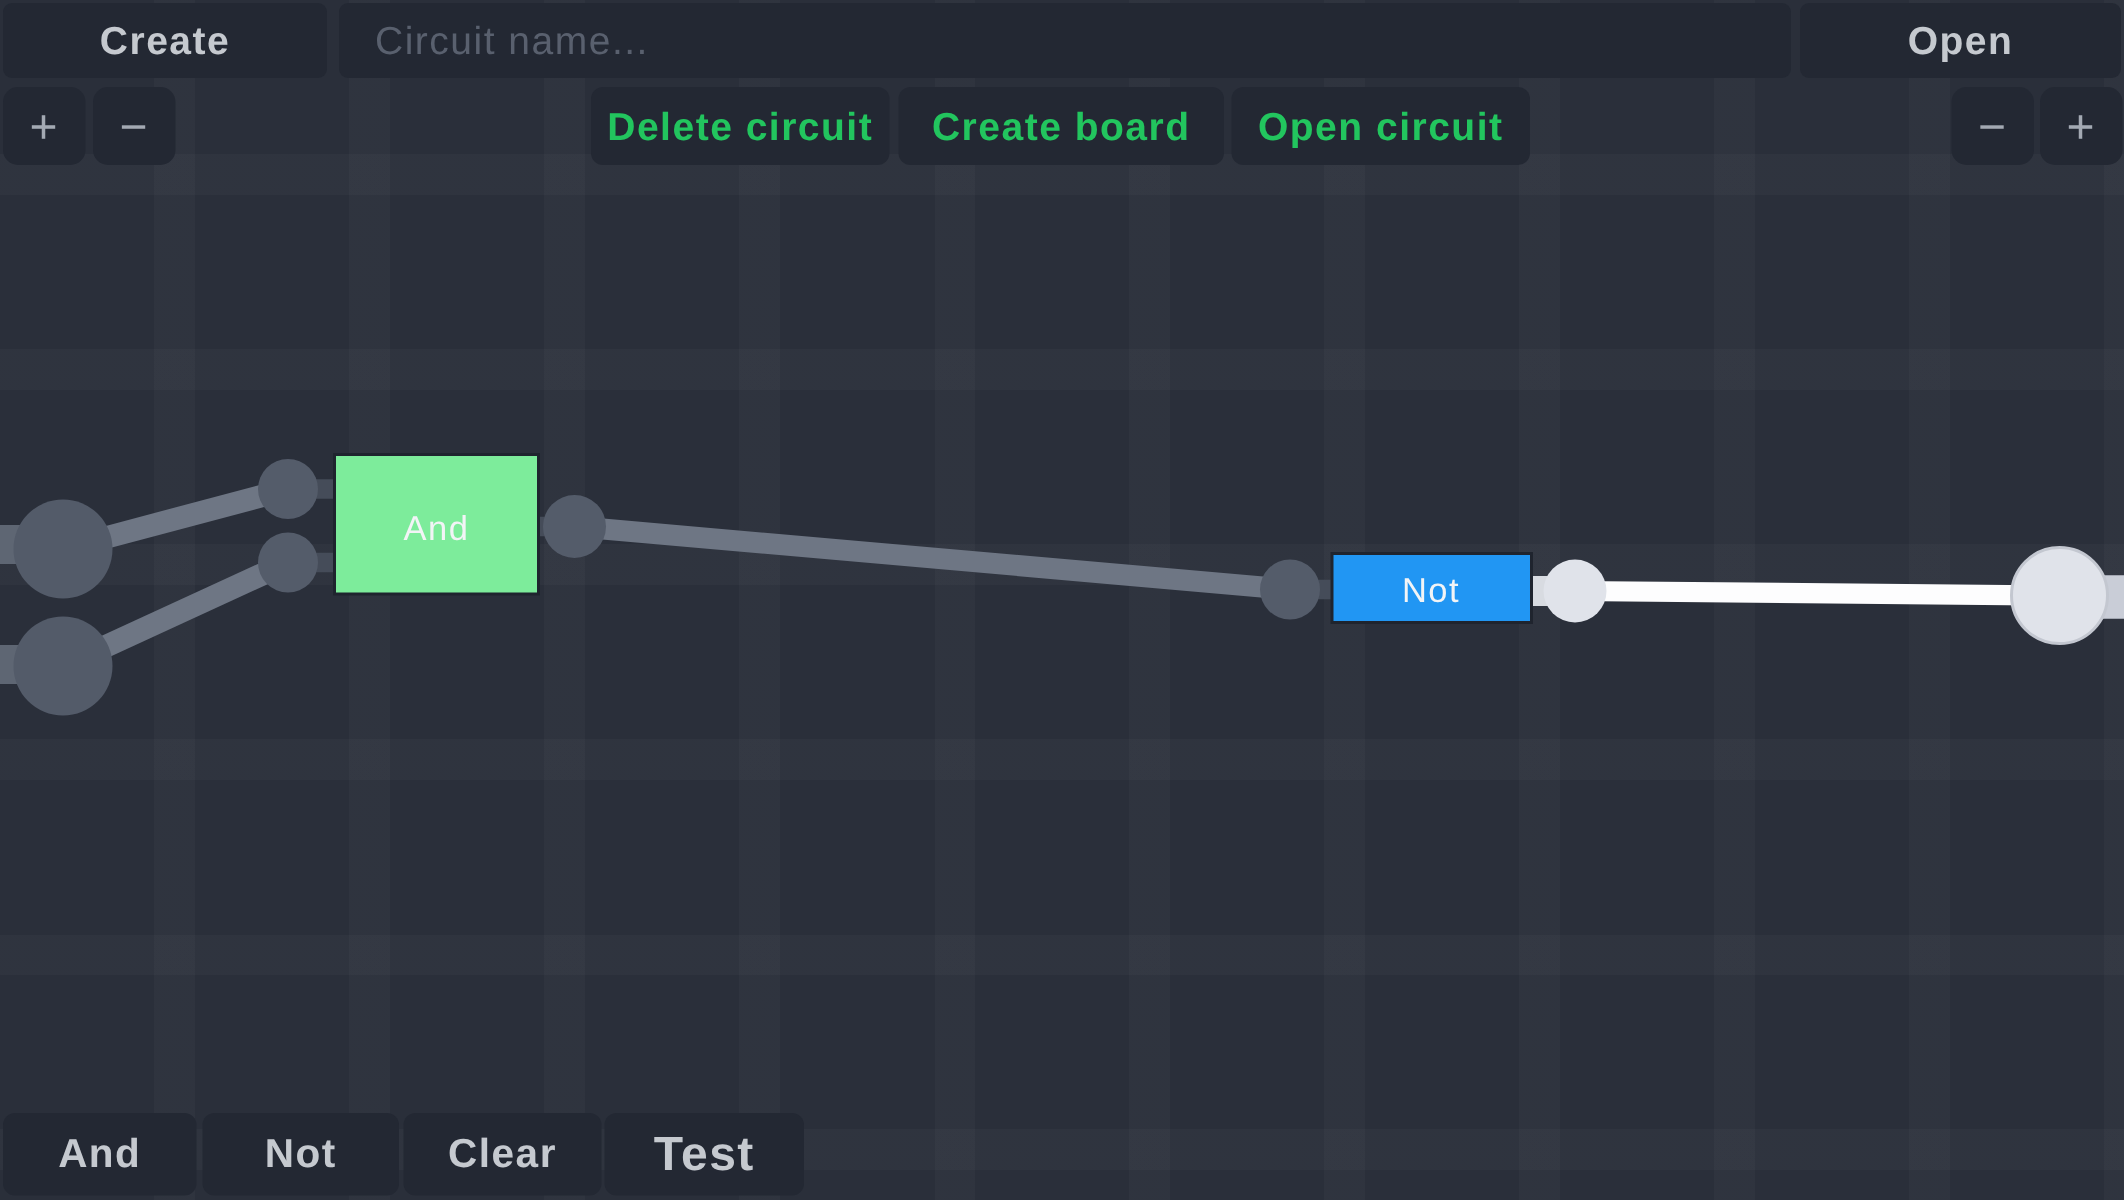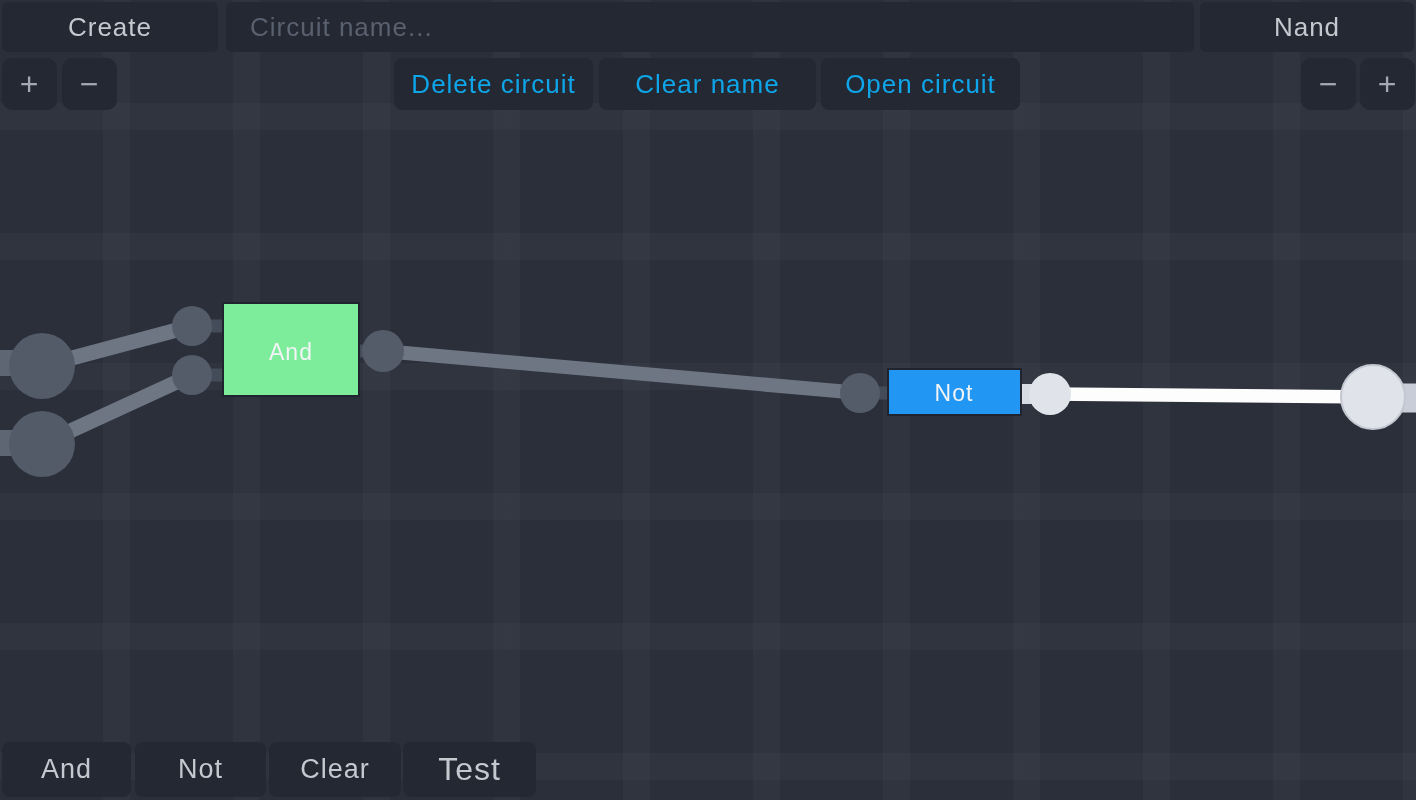--- a/index.html
+++ b/index.html
@@ -14,26 +14,26 @@
   }
   .btn {
     position:absolute;
     background:#232833;
     border-radius:8px;
     display:flex;
     align-items:center;
     justify-content:center;
     color:#c5c9cf;
     font-size:26px;
-    font-weight:400;
+    font-weight:700;
     letter-spacing:1px;
     cursor:pointer;
     user-select:none;
   }
-  .btn.dim { color:#0ea5e9; }
+  .btn.dim { color:#22c55e; }
   .zoom-btn {
     width:55px; height:52px;
     border-radius:10px;
     font-size:32px;
     color:#a3a9b3;
     font-weight:300;
   }
   .row1 { top:2px; height:50px; border-radius:6px; }
   .row2 { top:58px; height:52px; }
   .rowb { top:742px; height:55px; }
@@ -100,27 +100,27 @@
 
   <rect x="223" y="303" width="136" height="93" stroke="#1f242e" stroke-width="2" fill="#7dec9b"></rect>
   <text x="291" y="352" text-anchor="middle" dominant-baseline="central">And</text>
 
   <rect x="888" y="369" width="133" height="46" stroke="#1f242e" stroke-width="2" fill="#2196f3"></rect>
   <text x="954" y="393" text-anchor="middle" dominant-baseline="central">Not</text>
 </svg>
 
 <div class="btn row1" style="left:2px; width:216px;">Create</div>
 <input id="circuit-name" type="text" placeholder="Circuit name..." style="">
-<div class="btn row1" style="left:1200px; width:214px;">Nand</div>
+<div class="btn row1" style="left:1200px; width:214px;">Open</div>
 
 <div class="btn zoom-btn row2" style="left:2px;">+</div>
 <div class="btn zoom-btn row2" style="left:62px;">−</div>
 
 <div class="btn dim row2" style="left:394px; width:199px;">Delete circuit</div>
-<div class="btn dim row2" style="left:599px; width:217px;">Clear name</div>
+<div class="btn dim row2" style="left:599px; width:217px;">Create board</div>
 <div class="btn dim row2" style="left:821px; width:199px;text-align:right;">Open circuit</div>
 
 <div class="btn zoom-btn row2" style="left:1301px;">−</div>
 <div class="btn zoom-btn row2" style="left:1360px;">+</div>
 
 <div class="btn rowb" style="left:2px; width:129px; font-size:27px;">And</div>
 <div class="btn rowb" style="left:135px; width:131px; font-size:27px;">Not</div>
 <div class="btn rowb" style="left:269px; width:132px; font-size:27px;">Clear</div>
 <div class="btn rowb" style="left:403px; width:133px; font-size:32px;">Test</div>
 

